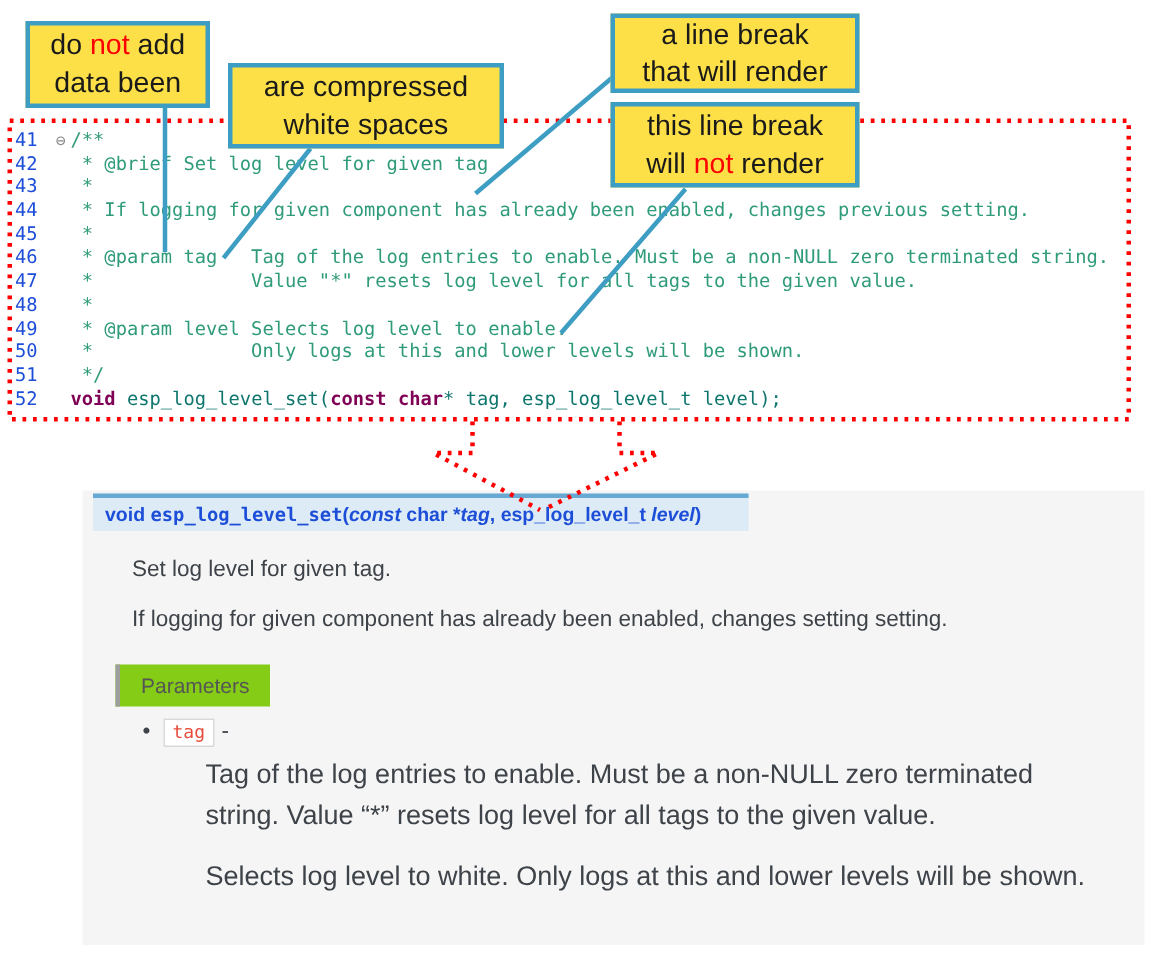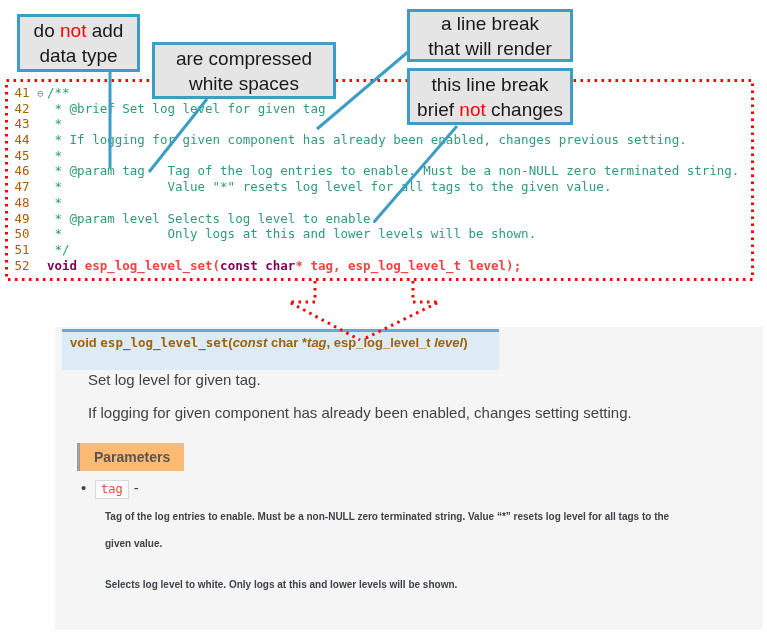--- a/index.html
+++ b/index.html
@@ -4,58 +4,58 @@
 <style>
   html,body{margin:0;padding:0;background:#fff;}
   .stage{position:relative;width:767px;height:637px;background:#fff;overflow:hidden;
          font-family:"Liberation Sans",sans-serif;}
 
   
   .code-box{position:absolute;left:6px;top:80px;width:746px;height:200px;z-index:1;}
   .code-lines{position:absolute;left:4px;top:5px;font-family:"DejaVu Sans Mono",monospace;
               font-size:12.5px;line-height:15.7px;white-space:pre;}
   .code-line{height:15.7px;}
-  .ln{display:inline-block;width:24px;text-align:center;color:#a16207;}
+  .ln{display:inline-block;width:24px;text-align:left;color:#1d4ed8;}
   .fold{display:inline-block;width:13px;text-align:center;color:#8a8a8a;font-size:11px;}
   .cm{color:var(--comment);}
   .kw{color:var(--keyword);font-weight:bold;}
-  .pl{color:#ef4444;font-weight:bold;margin-top:40px;}
+  .pl{color:#0f766e;font-weight:normal;margin-top:40px;}
 
   
   .overlay{position:absolute;left:0;top:0;z-index:2;pointer-events:none;}
   .red-dotted{stroke:var(--red);stroke-width:3;fill:none;stroke-dasharray:2.5 4.5;stroke-linecap:butt;}
   .blue-line{stroke:var(--callout_border);stroke-width:3;fill:none;}
 
   
-  .callout{position:absolute;z-index:3;background:#e5e5e5;border:3px solid var(--callout_border);
+  .callout{position:absolute;z-index:3;background:#fde047;border:3px solid var(--callout_border);
            box-sizing:border-box;display:flex;flex-direction:column;justify-content:center;
            align-items:center;text-align:center;font-size:19px;color:#1a1a1a;line-height:25px;}
   .callout .red{color:var(--red);}
 
   
   .doc-panel{position:absolute;left:55px;top:327px;width:708px;height:303px;background:#f5f5f5;
              z-index:1;color:#3e4349;}
-  .sig-bar{position:absolute;left:7px;top:2px;width:437px;height:41px;box-sizing:border-box;
+  .sig-bar{position:absolute;left:7px;top:2px;width:437px;height:25px;box-sizing:border-box;
            border-top:3px solid var(--sig_border);background:var(--sig_bg);
-           padding:3px 0 0 8px;font-size:13px;font-weight:600;color:#a16207;white-space:nowrap;}
+           padding:3px 0 0 8px;font-size:13px;font-weight:600;color:#1d4ed8;white-space:nowrap;}
   .sg-nm{font-family:"DejaVu Sans Mono",monospace;font-weight:bold;font-size:12.5px;}
   .sg-it{font-style:italic;}
   .para{position:absolute;left:33px;margin:0;font-size:15px;}
   .brief{top:44px;text-align:right;}
   .desc{top:77px;}
-  .params-h{position:absolute;left:22px;top:116px;display:inline-block;background:#fdba74;
-            border-left:3px solid #9e9e9e;padding:6px 14px;font-size:14px;font-weight:bold;color:#555;}
-  .params{position:absolute;left:26px;top:152px;width:640px;}
+  .params-h{position:absolute;left:22px;top:116px;display:inline-block;background:#84cc16;
+            border-left:3px solid #9e9e9e;padding:6px 14px;font-size:14px;font-weight:normal;color:#555;}
+  .params{position:absolute;left:40px;top:152px;width:640px;}
   .p-item{margin-bottom:14px;}
   .p-head{height:22px;margin-bottom:2px;font-size:15px;}
   .bullet{display:inline-block;width:14px;color:#3e4349;}
   .p-badge{font-family:"DejaVu Sans Mono",monospace;font-size:12px;color:var(--param_name);
            background:#fff;border:1px solid #d9d9d9;padding:1px 5px 2px;}
   .p-dash{margin-left:5px;}
-  .p-desc{margin-left:24px;width:592px;font-size:10px;line-height:27px;font-weight:bold;}
+  .p-desc{margin-left:42px;width:592px;font-size:18px;line-height:27px;}
 </style>
 </head>
 <body>
 
 <div class="stage">
 
   <div class="code-box">
     <div class="code-lines" id="code-lines"><div class="code-line"><span class="ln">41</span><span class="fold">⊖</span><span class="cm">/**</span></div><div class="code-line"><span class="ln">42</span><span class="fold"> </span><span class="cm"> * @brief Set log level for given tag</span></div><div class="code-line"><span class="ln">43</span><span class="fold"> </span><span class="cm"> *</span></div><div class="code-line"><span class="ln">44</span><span class="fold"> </span><span class="cm"> * If logging for given component has already been enabled, changes previous setting.</span></div><div class="code-line"><span class="ln">45</span><span class="fold"> </span><span class="cm"> *</span></div><div class="code-line"><span class="ln">46</span><span class="fold"> </span><span class="cm"> * @param tag   Tag of the log entries to enable. Must be a non-NULL zero terminated string.</span></div><div class="code-line"><span class="ln">47</span><span class="fold"> </span><span class="cm"> *              Value "*" resets log level for all tags to the given value.</span></div><div class="code-line"><span class="ln">48</span><span class="fold"> </span><span class="cm"> *</span></div><div class="code-line"><span class="ln">49</span><span class="fold"> </span><span class="cm"> * @param level Selects log level to enable.</span></div><div class="code-line"><span class="ln">50</span><span class="fold"> </span><span class="cm"> *              Only logs at this and lower levels will be shown.</span></div><div class="code-line"><span class="ln">51</span><span class="fold"> </span><span class="cm"> */</span></div><div class="code-line"><span class="ln">52</span><span class="fold"> </span><span class="kw">void</span><span class="pl"> esp_log_level_set(</span><span class="kw">const</span><span class="pl"> </span><span class="kw">char</span><span class="pl">* tag, esp_log_level_t level);</span></div></div>
   </div>
 
@@ -64,33 +64,33 @@
     <line class="blue-line" x1="110" y1="71" x2="110" y2="168"></line>
     <line class="blue-line" x1="207" y1="99" x2="149" y2="172"></line>
     <line class="blue-line" x1="409" y1="51" x2="317" y2="129"></line>
     <line class="blue-line" x1="457" y1="126" x2="374" y2="222"></line>
     <polyline class="red-dotted" points="315,281 315,302 289,302 360,340"></polyline>
     <polyline class="red-dotted" points="413,281 413,302 439,302 362,340"></polyline>
   </svg>
 
   <div class="callout" style="left:17px;top:14px;width:123px;height:58px;">
       <div><span>do </span><span class="red">not</span><span> add</span></div>
-      <div><span>data type</span></div>
+      <div><span>data been</span></div>
     </div>
   <div class="callout" style="left:152px;top:42px;width:184px;height:57px;">
       <div><span>are compressed</span></div>
       <div><span>white spaces</span></div>
     </div>
   <div class="callout" style="left:407px;top:9px;width:166px;height:53px;">
       <div><span>a line break</span></div>
       <div><span>that will render</span></div>
     </div>
   <div class="callout" style="left:407px;top:68px;width:166px;height:57px;justify-content:flex-end;">
       <div><span>this line break</span></div>
-      <div><span>brief </span><span class="red">not</span><span> changes</span></div>
+      <div><span>will </span><span class="red">not</span><span> render</span></div>
     </div>
 
   <div class="doc-panel">
     <div class="sig-bar" id="sig"><span class="sg-pl">void </span><span class="sg-nm">esp_log_level_set</span><span class="sg-pl">(</span><span class="sg-it">const</span><span class="sg-pl">  char *</span><span class="sg-it">tag</span><span class="sg-pl">, esp_log_level_t </span><span class="sg-it">level</span><span class="sg-pl">)</span></div>
     <p class="para brief">Set log level for given tag.</p>
     <p class="para desc">If logging for given component has already been enabled, changes setting setting.</p>
     <div class="params-h">Parameters</div>
     <div class="params" id="params">
         <div class="p-item">
           <div class="p-head"><span class="bullet">•</span><span class="p-badge">tag</span><span class="p-dash">-</span></div>

